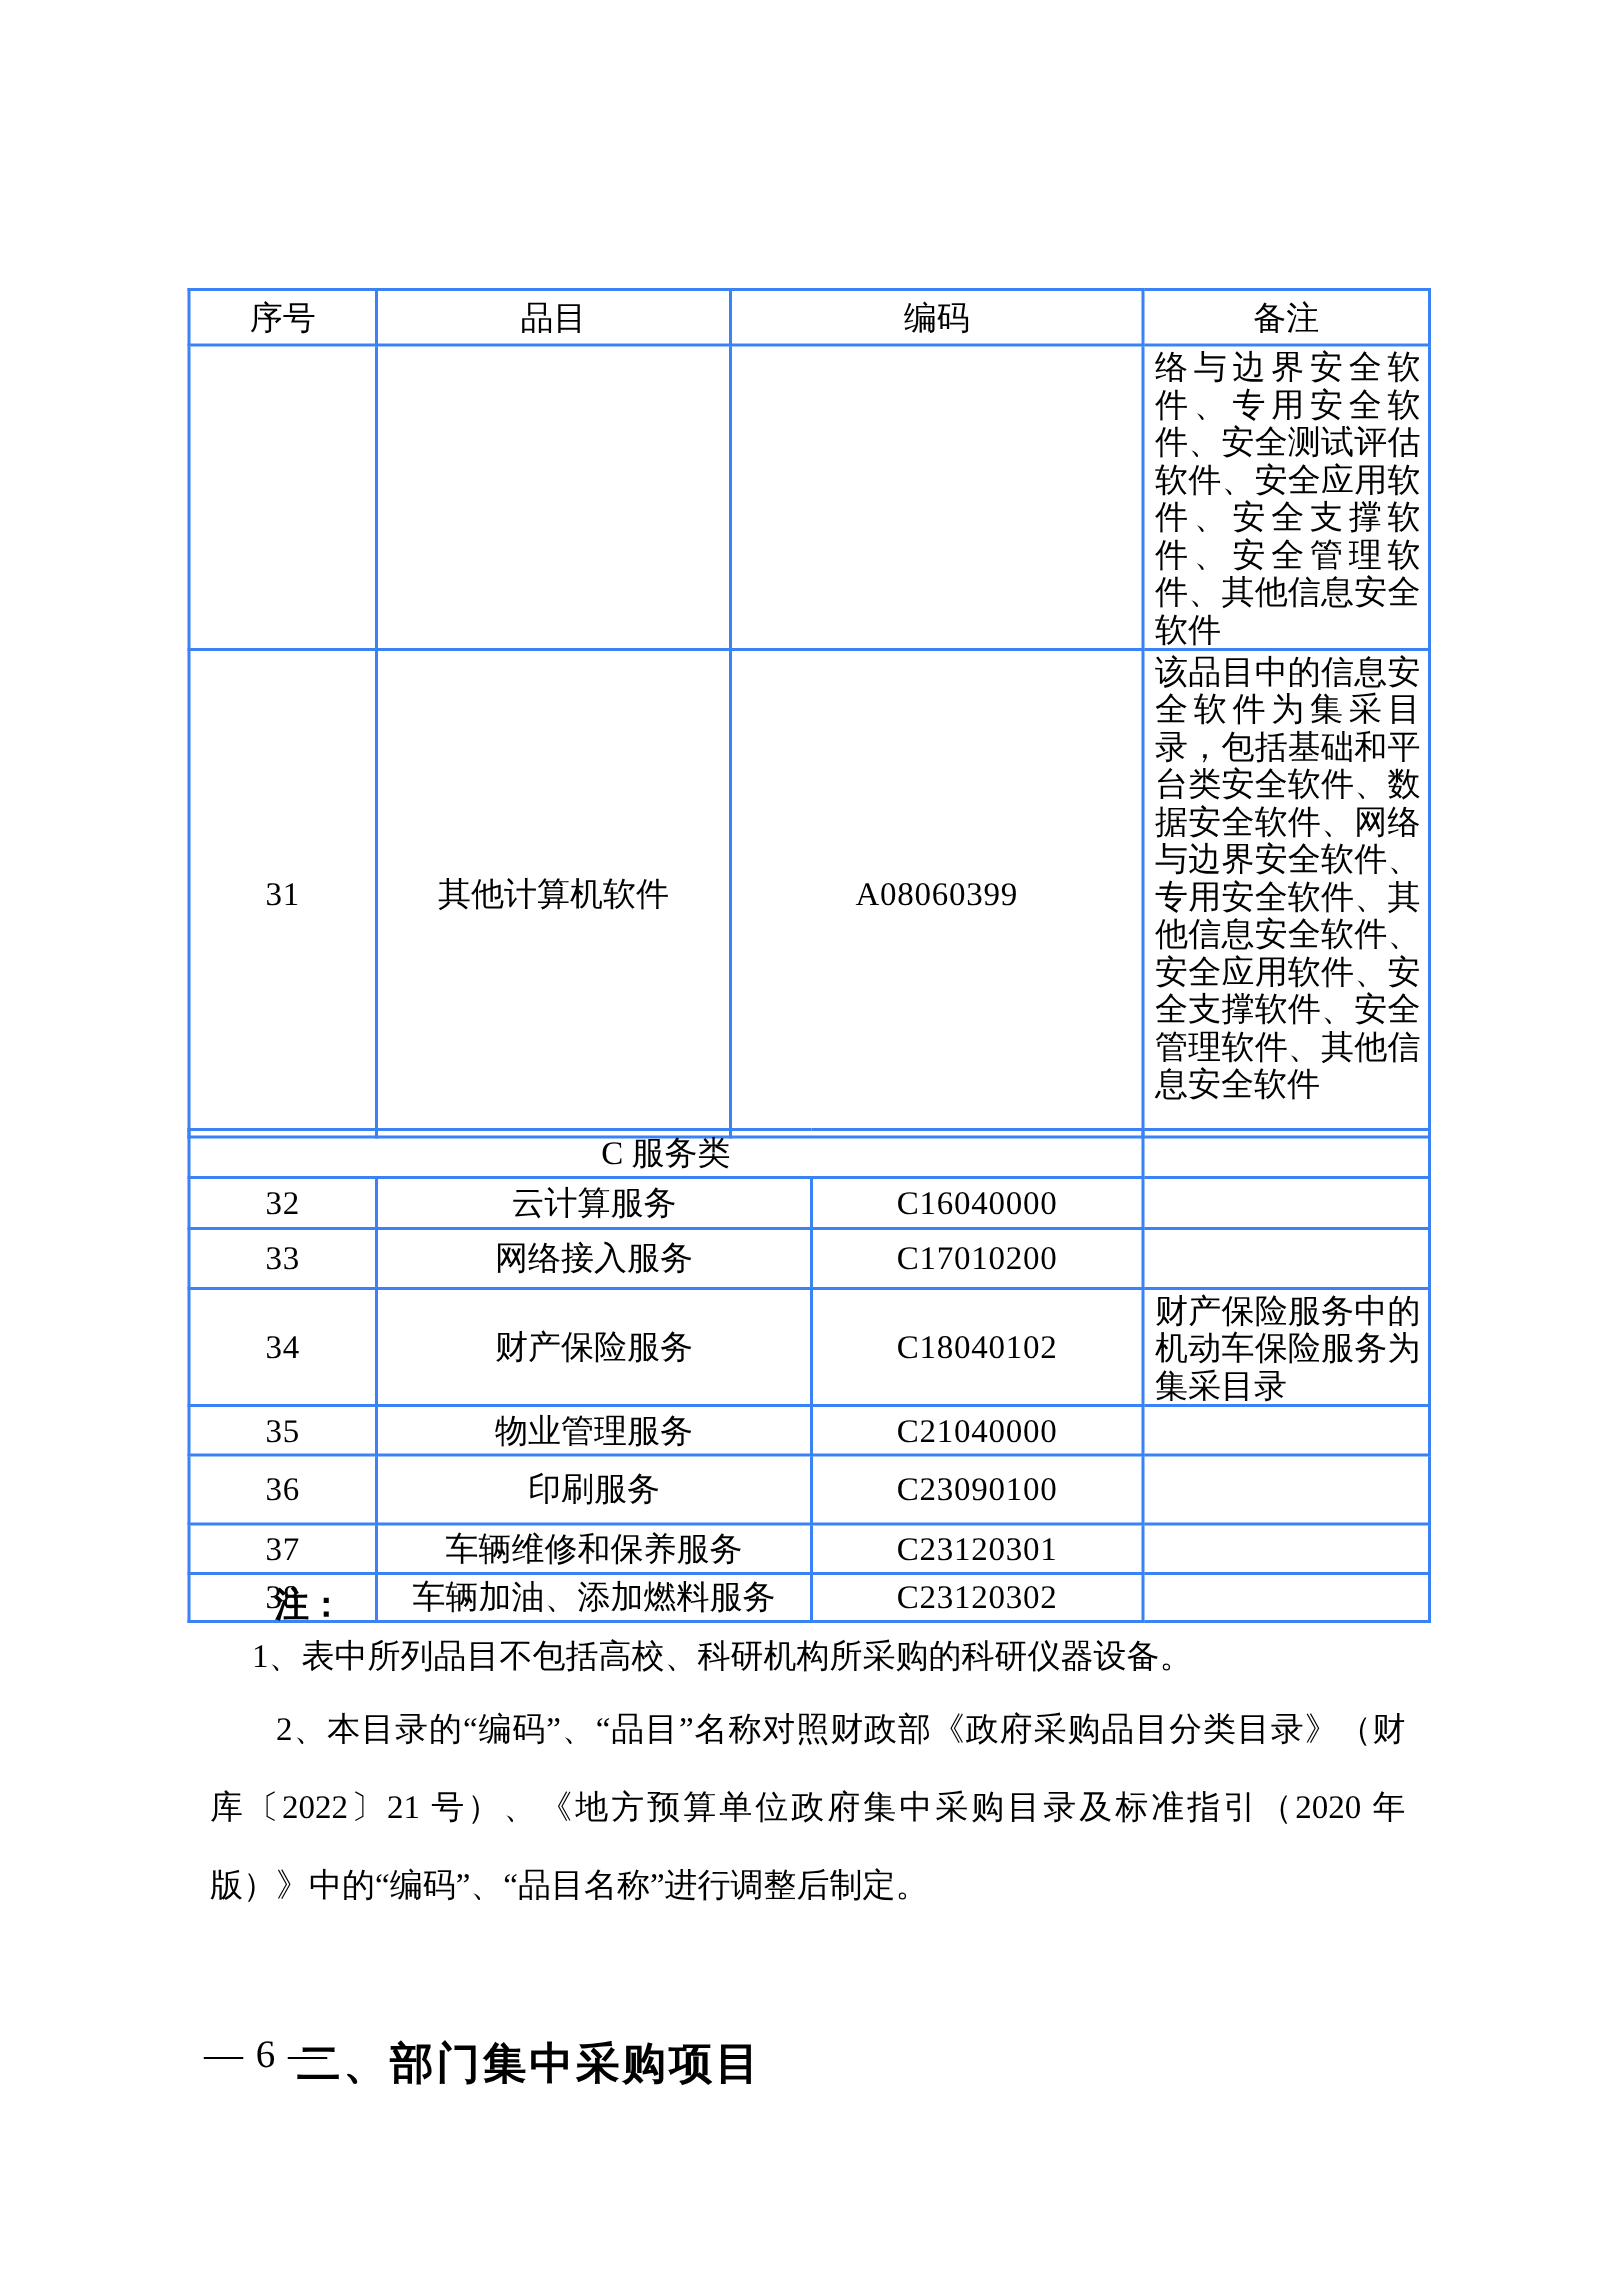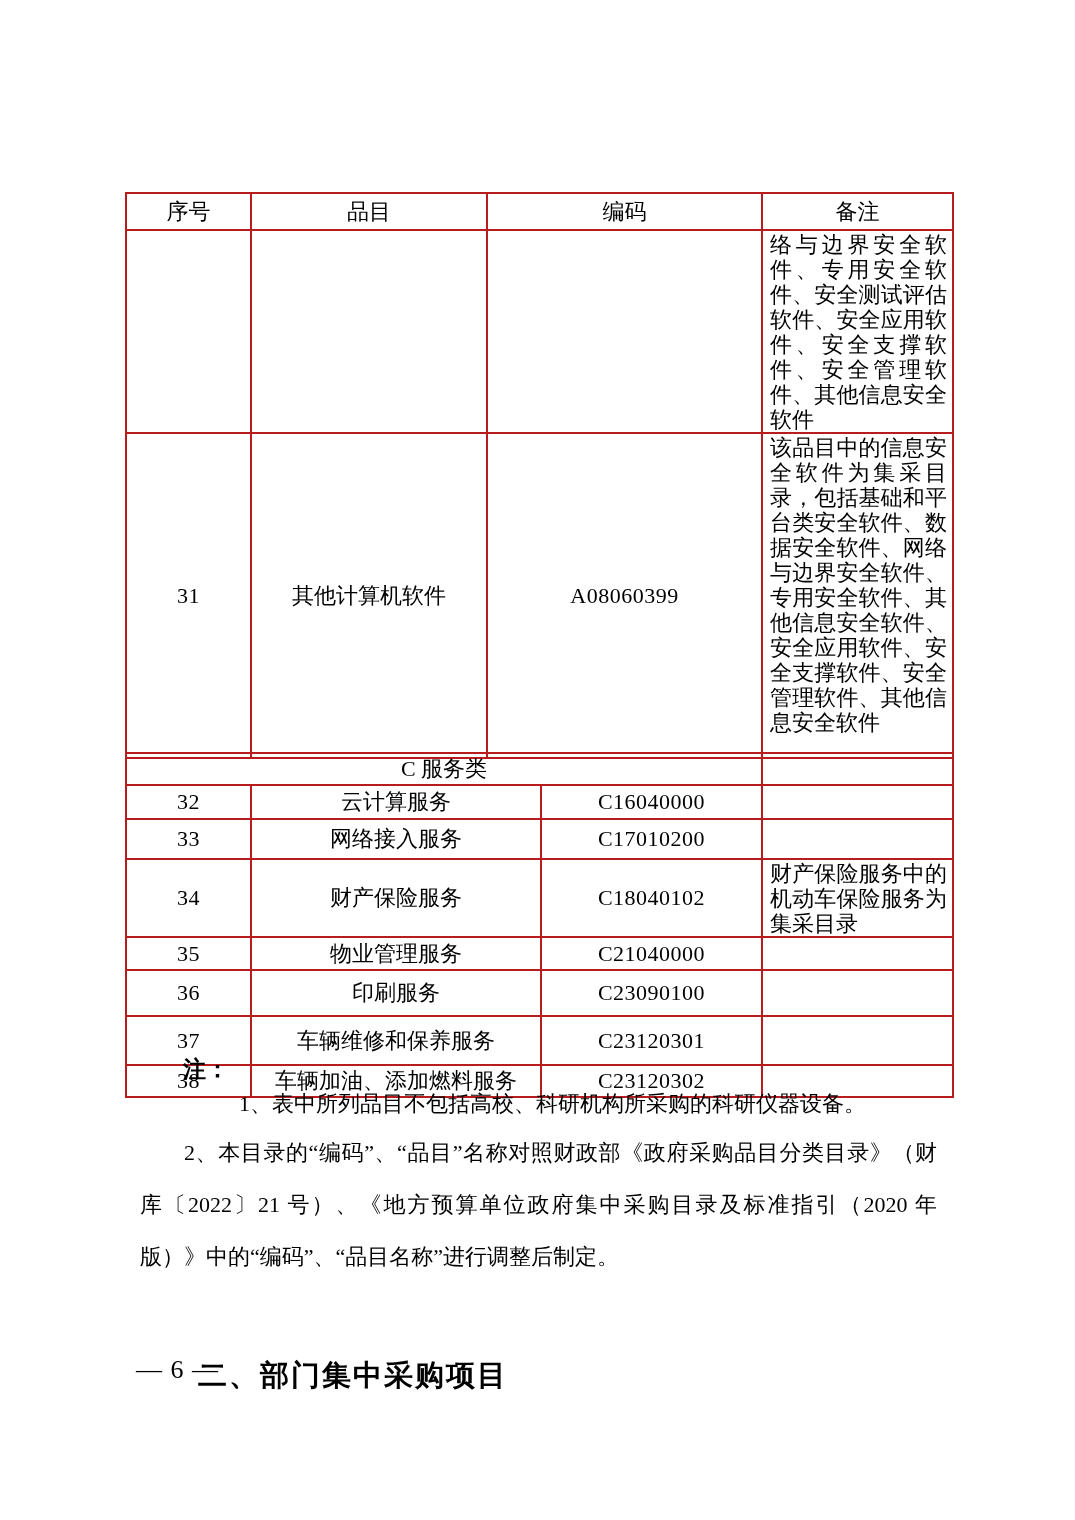--- a/index.html
+++ b/index.html
@@ -16,21 +16,21 @@
     background: #ffffff;
     overflow: hidden;
   }
   table.doc {
     position: absolute;
     left: 125px;
     border-collapse: collapse;
     table-layout: fixed;
   }
   table.doc td {
-    border: 2px solid #b91c1c;
+    border: 2px solid #3b82f6;
     font-size: 22px;
     text-align: center;
     vertical-align: middle;
     padding: 0 4px;
     overflow: hidden;
   }
   table.doc td.remark {
     text-align: justify;
     vertical-align: top;
     line-height: 25px;
@@ -51,21 +51,20 @@
   }
   .note-label {
     display: block;
     margin-left: 43px;
     font-size: 23px;
     font-weight: bold;
   }
   .note-1 {
     margin: 7px 0 0 0;
     text-indent: 28px;
-    text-align: center;
   }
   .note-2 {
     margin: 10px 0 0 0;
     line-height: 52px;
     text-indent: 44px;
     text-align: justify;
   }
   .section-heading {
     position: absolute;
     left: 198px; top: 1356px;
@@ -150,21 +149,21 @@
         <td>物业管理服务</td>
         <td class="code-cell">C21040000</td>
         <td class="remark"></td>
       </tr>
       <tr style="height:46px">
         <td class="seq-cell">36</td>
         <td>印刷服务</td>
         <td class="code-cell">C23090100</td>
         <td class="remark"></td>
       </tr>
-      <tr style="height:49px">
+      <tr style="height:33px">
         <td class="seq-cell">37</td>
         <td>车辆维修和保养服务</td>
         <td class="code-cell">C23120301</td>
         <td class="remark"></td>
       </tr>
       <tr style="height:31px">
         <td class="seq-cell">38</td>
         <td>车辆加油、添加燃料服务</td>
         <td class="code-cell">C23120302</td>
         <td class="remark"></td>

